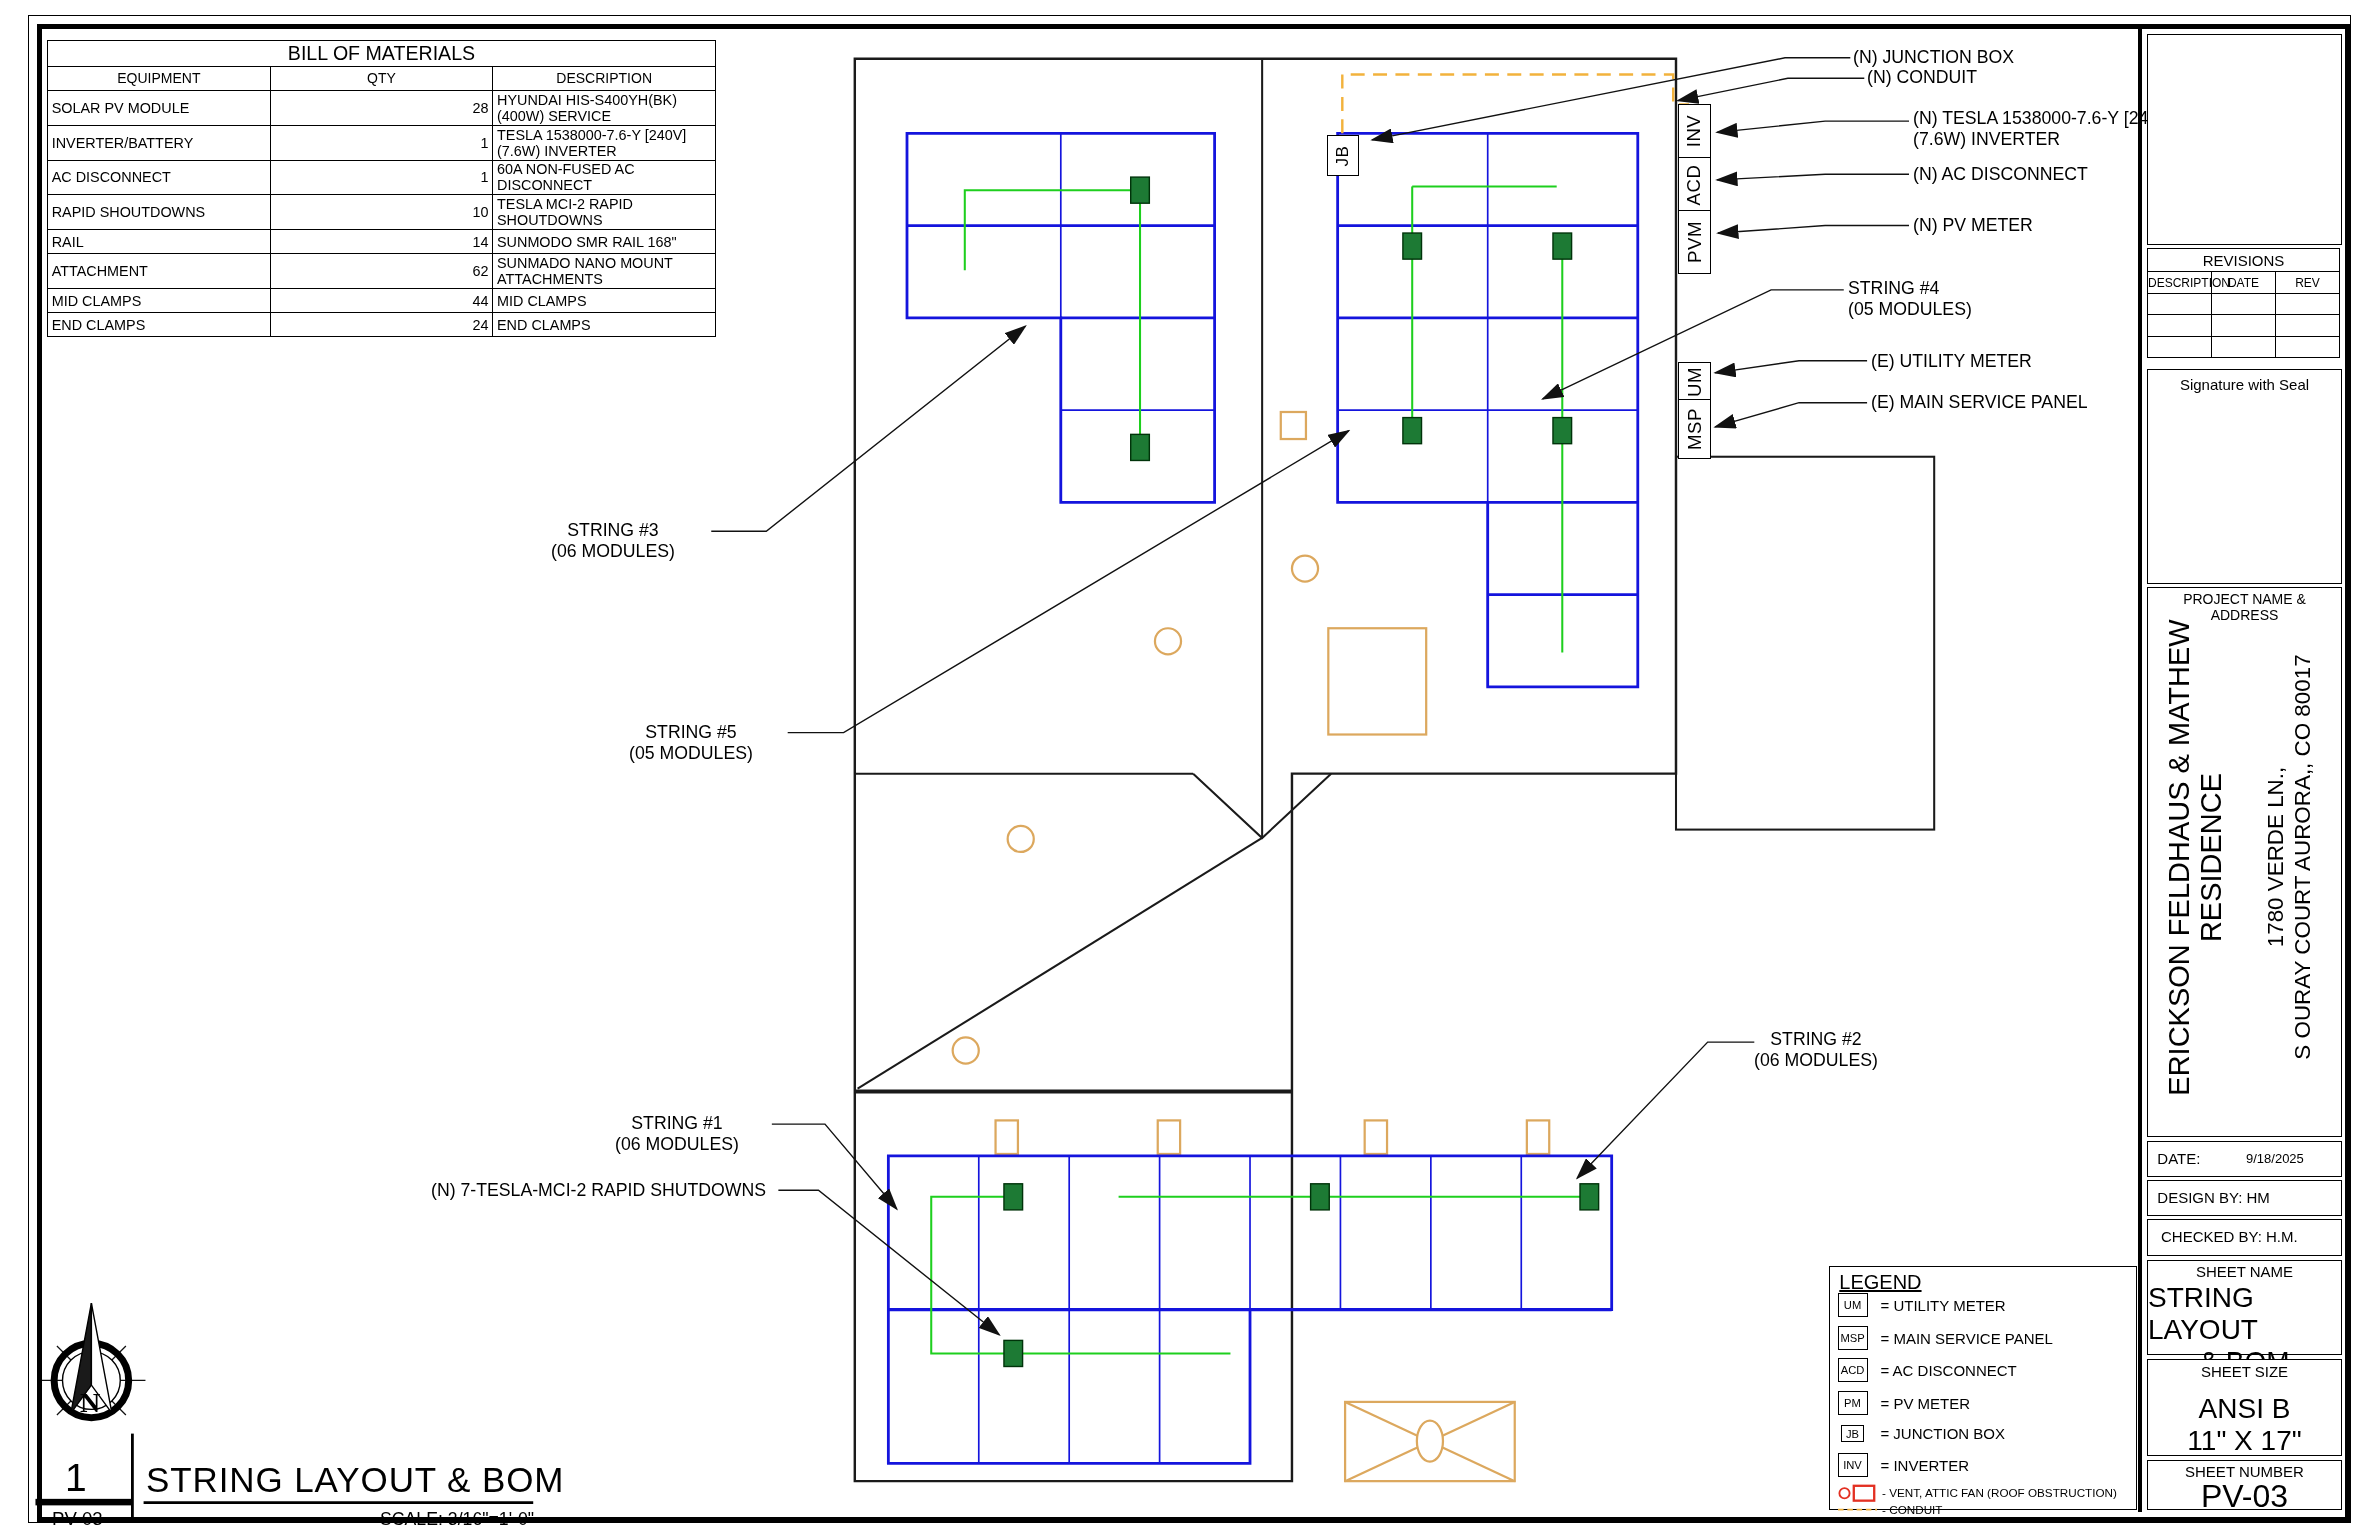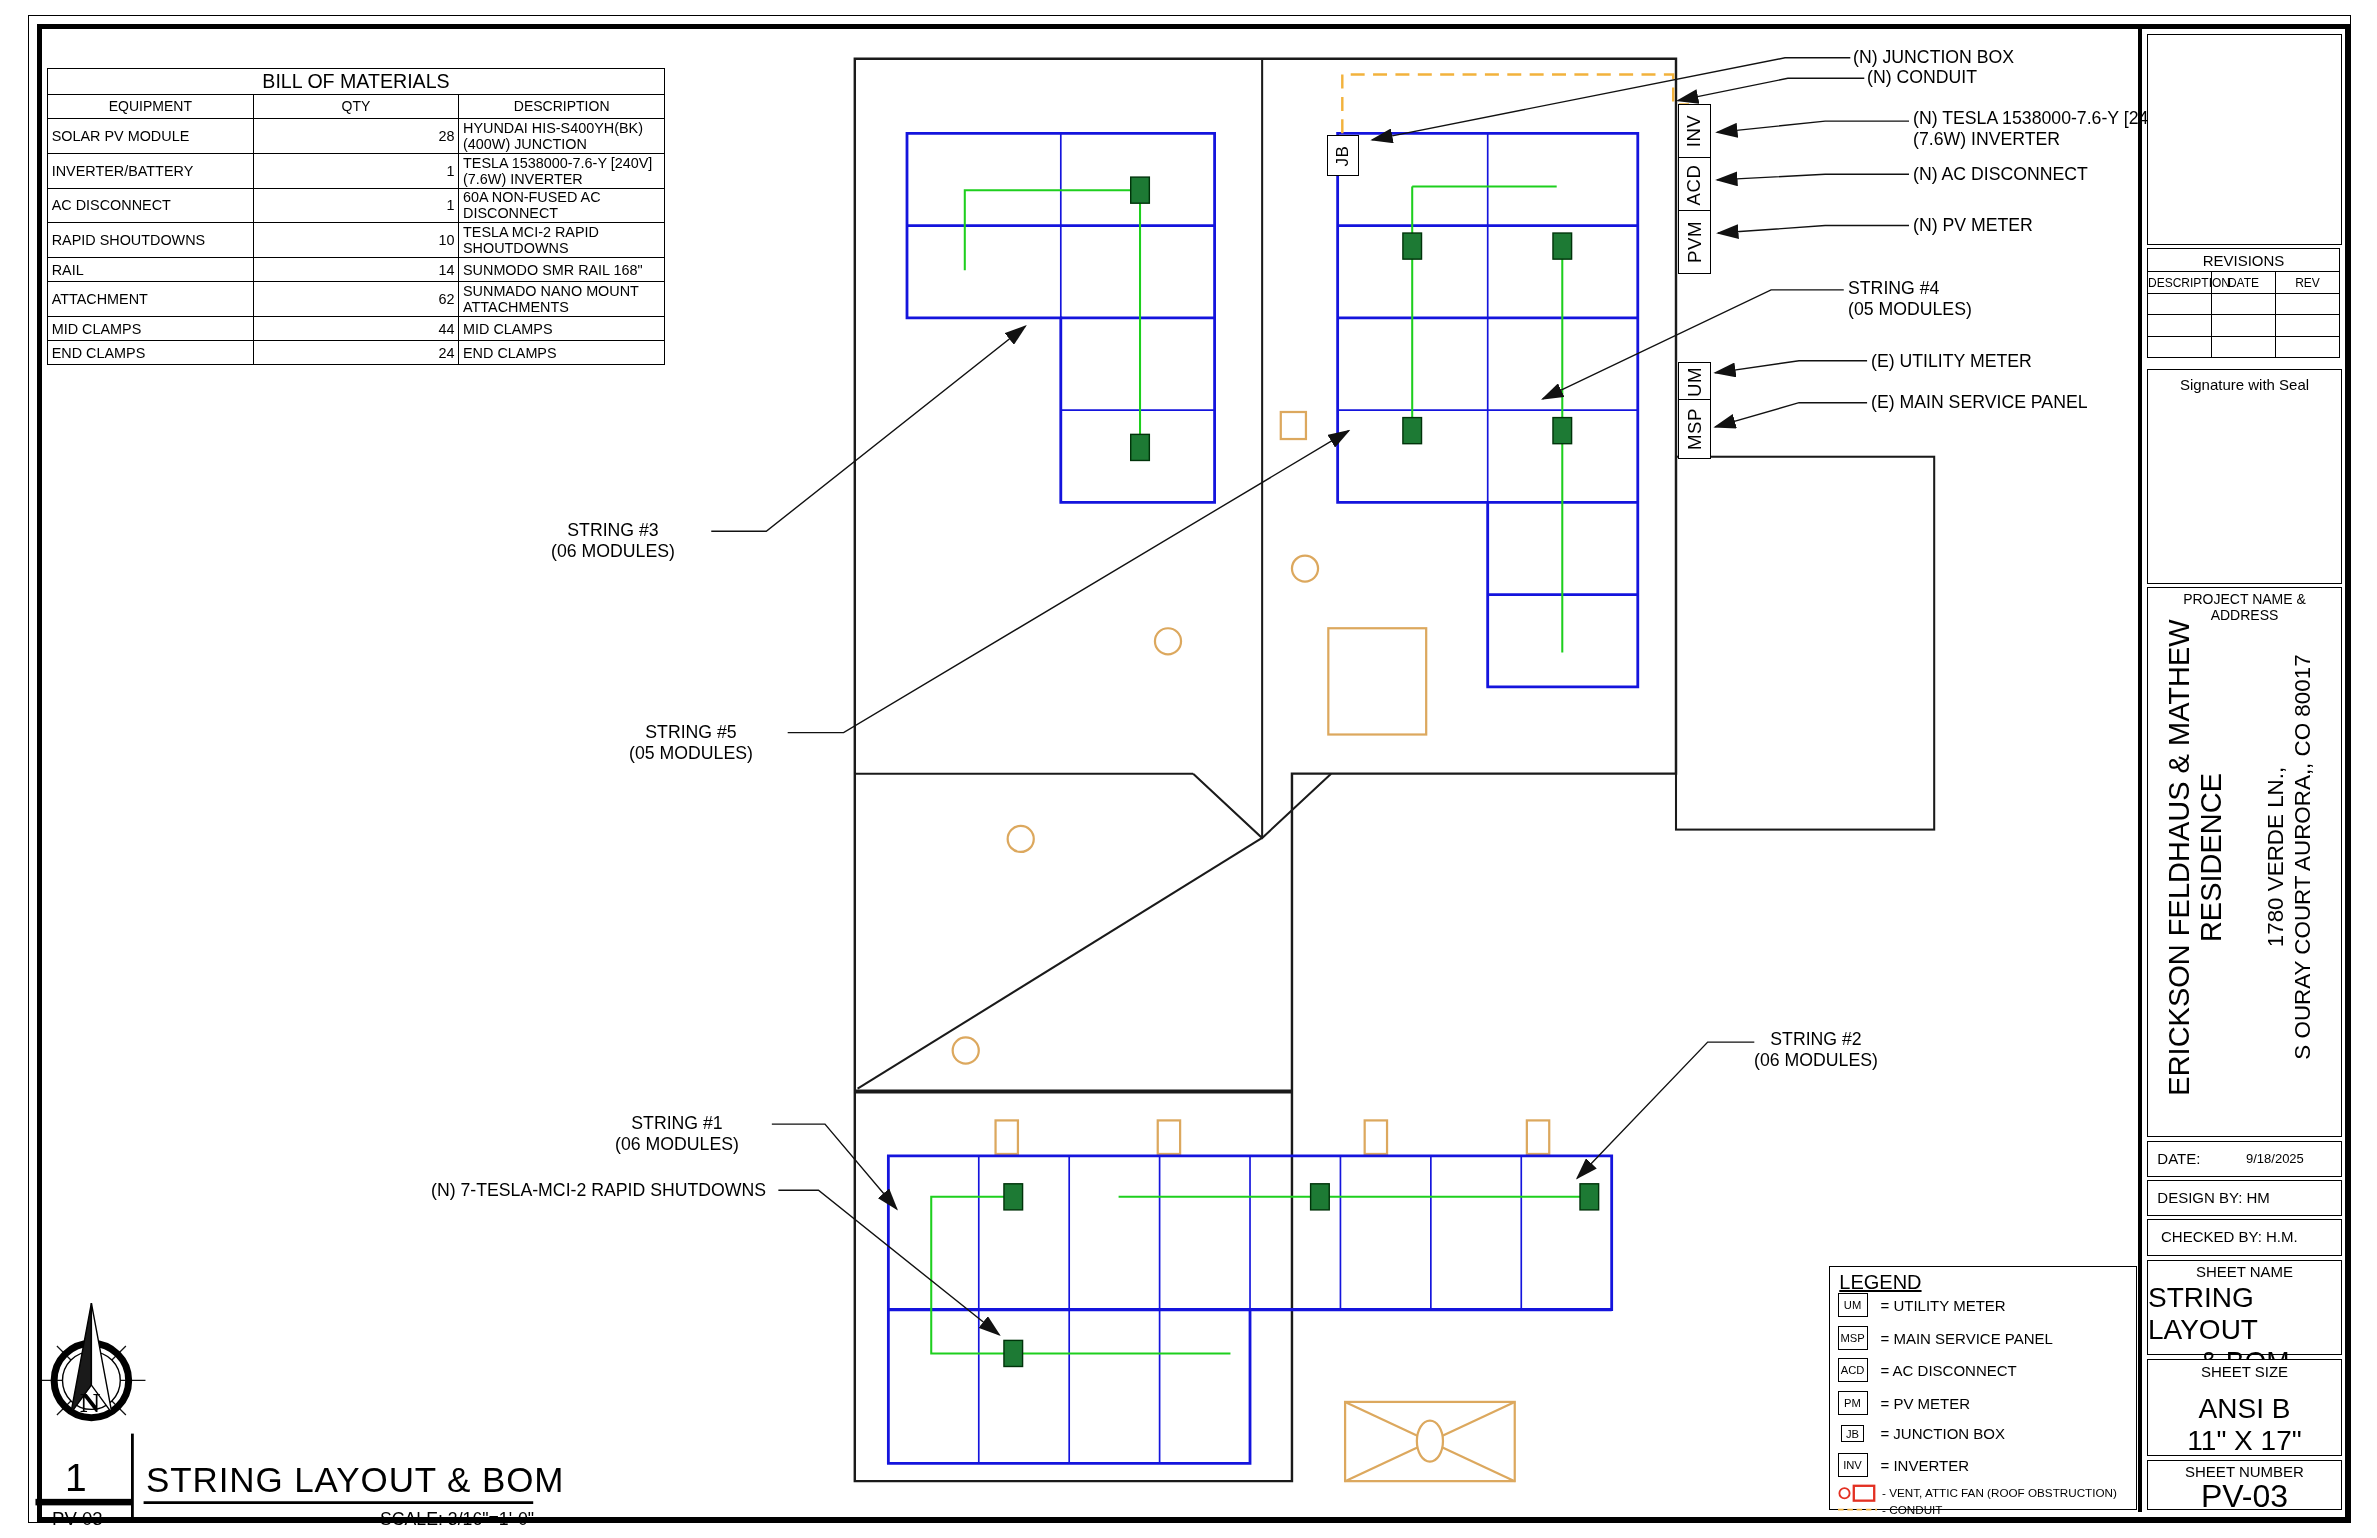--- a/index.html
+++ b/index.html
@@ -4,21 +4,21 @@
 <style>
   html,body{margin:0;padding:0;background:#e8e8e8;}
   #sheet{position:relative;width:2377px;height:1538px;background:#ffffff;font-family:"Liberation Sans",sans-serif;color:#000;overflow:hidden;}
   #plan{position:absolute;left:0;top:0;}
   .abs{position:absolute;}
   .t{position:absolute;white-space:nowrap;}
   
   .frame-outer{position:absolute;left:28px;top:15px;width:2321px;height:1506px;border:1.9px solid #000;}
   .frame-inner{position:absolute;left:37px;top:24px;width:2303px;height:1488px;border:5.6px solid #000;}
   
-  #bom{position:absolute;left:47px;top:40px;width:618px;border-collapse:collapse;table-layout:fixed;margin-top:28px;}
+  #bom{position:absolute;left:47px;top:40px;width:669px;border-collapse:collapse;table-layout:fixed;}
   #bom td,#bom th{border:1.5px solid #000;font-size:14.4px;font-weight:normal;padding:0.9px 3.7px;height:21.4px;overflow:hidden;}
   #bom .bom-title{font-size:19.6px;text-align:center;height:23px;}
   #bom .hdr{text-align:center;font-size:14px;}
   #bom .qty{text-align:right;}
   
   .tag{position:absolute;border:1.9px solid #000;background:#fff;display:flex;align-items:center;justify-content:center;}
   .tag span{transform:rotate(-90deg);font-size:18.6px;white-space:nowrap;letter-spacing:0.5px;}
   
   .callout{position:absolute;font-size:17.7px;line-height:21.4px;}
   .c-center{text-align:center;width:186px;}
@@ -176,21 +176,21 @@
           <td class="bom-title" colspan="3">BILL OF MATERIALS</td>
         </tr>
     <tr>
       <td class="hdr" style="width:186px">EQUIPMENT</td>
       <td class="hdr" style="width:43px">QTY</td>
       <td class="hdr">DESCRIPTION</td>
     </tr>
     <tr>
           <td>SOLAR PV MODULE</td>
           <td class="qty">28</td>
-          <td>HYUNDAI HIS-S400YH(BK)(400W) JUNCTION</td>
+          <td>HYUNDAI HIS-S400YH(BK)(400W) SERVICE</td>
         </tr>
     <tr>
           <td>INVERTER/BATTERY</td>
           <td class="qty">1</td>
           <td>TESLA 1538000-7.6-Y [240V] (7.6W) INVERTER</td>
         </tr>
     <tr>
           <td>AC DISCONNECT</td>
           <td class="qty">1</td>
           <td>60A NON-FUSED AC DISCONNECT</td>

